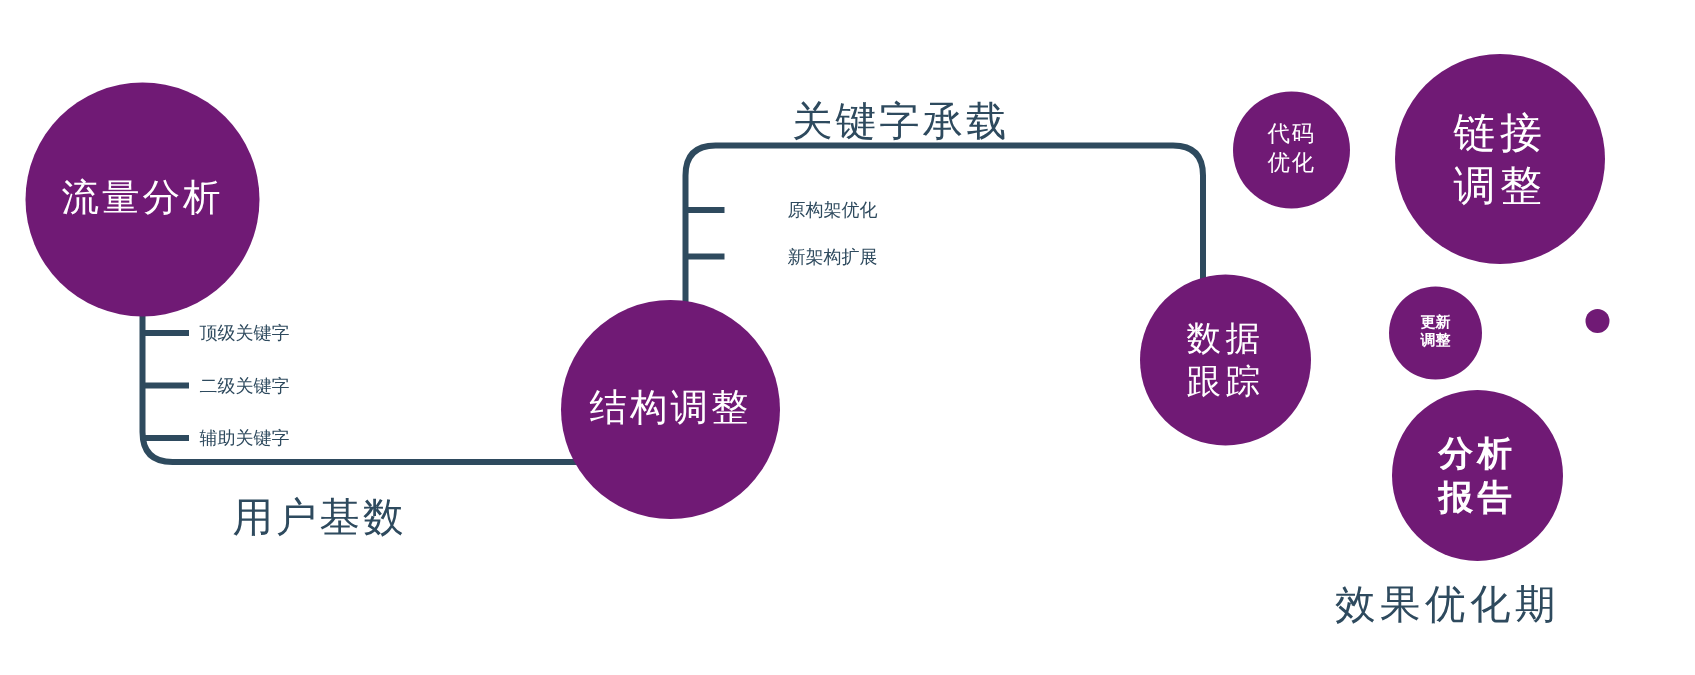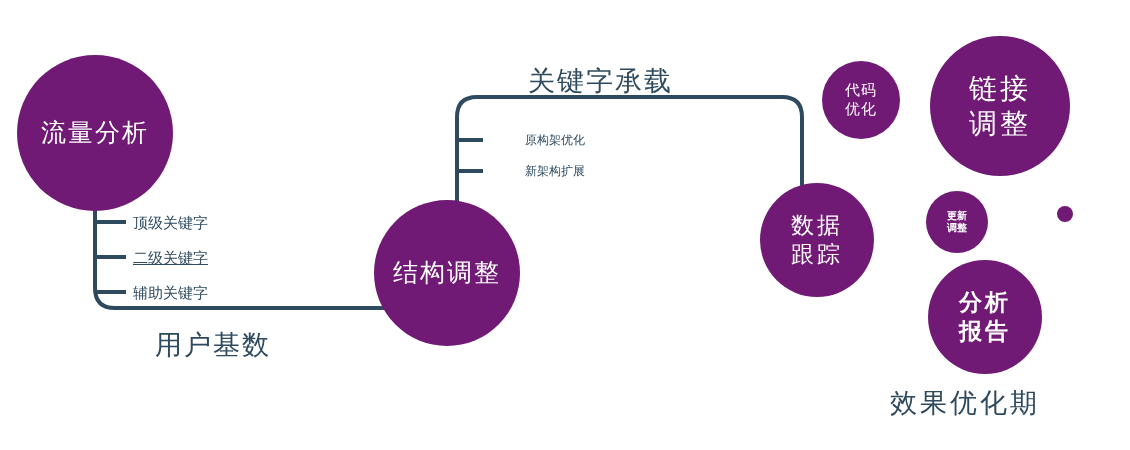--- a/index.html
+++ b/index.html
@@ -64,24 +64,24 @@
                        color: #2e4a5e; font-size: 27px; font-weight: 500;
                        letter-spacing: 3px; white-space: nowrap; }
 
   .branch-label {
     position: absolute;
     z-index: 3;
     color: #2e4a5e;
     white-space: nowrap;
     font-weight: 500;
   }
-  .branch-left   { left: 133px; font-size: 15px; }
+  .branch-left   { left: 133px; font-size: 12px; }
   .branch-mid    { left: 492px; font-size: 12px; margin-left: 33px; }
   .bl-1 { top: 214px; }
-  .bl-2 { top: 249px; text-decoration: underline; }
+  .bl-2 { top: 249px; }
   .bl-3 { top: 284px; }
   .bm-1 { top: 132px; }
   .bm-2 { top: 163px; }
 </style>
 </head>
 <body>
 
 <div class="canvas">
 
   <svg class="connectors" width="1130" height="450" viewBox="0 0 1130 450">

